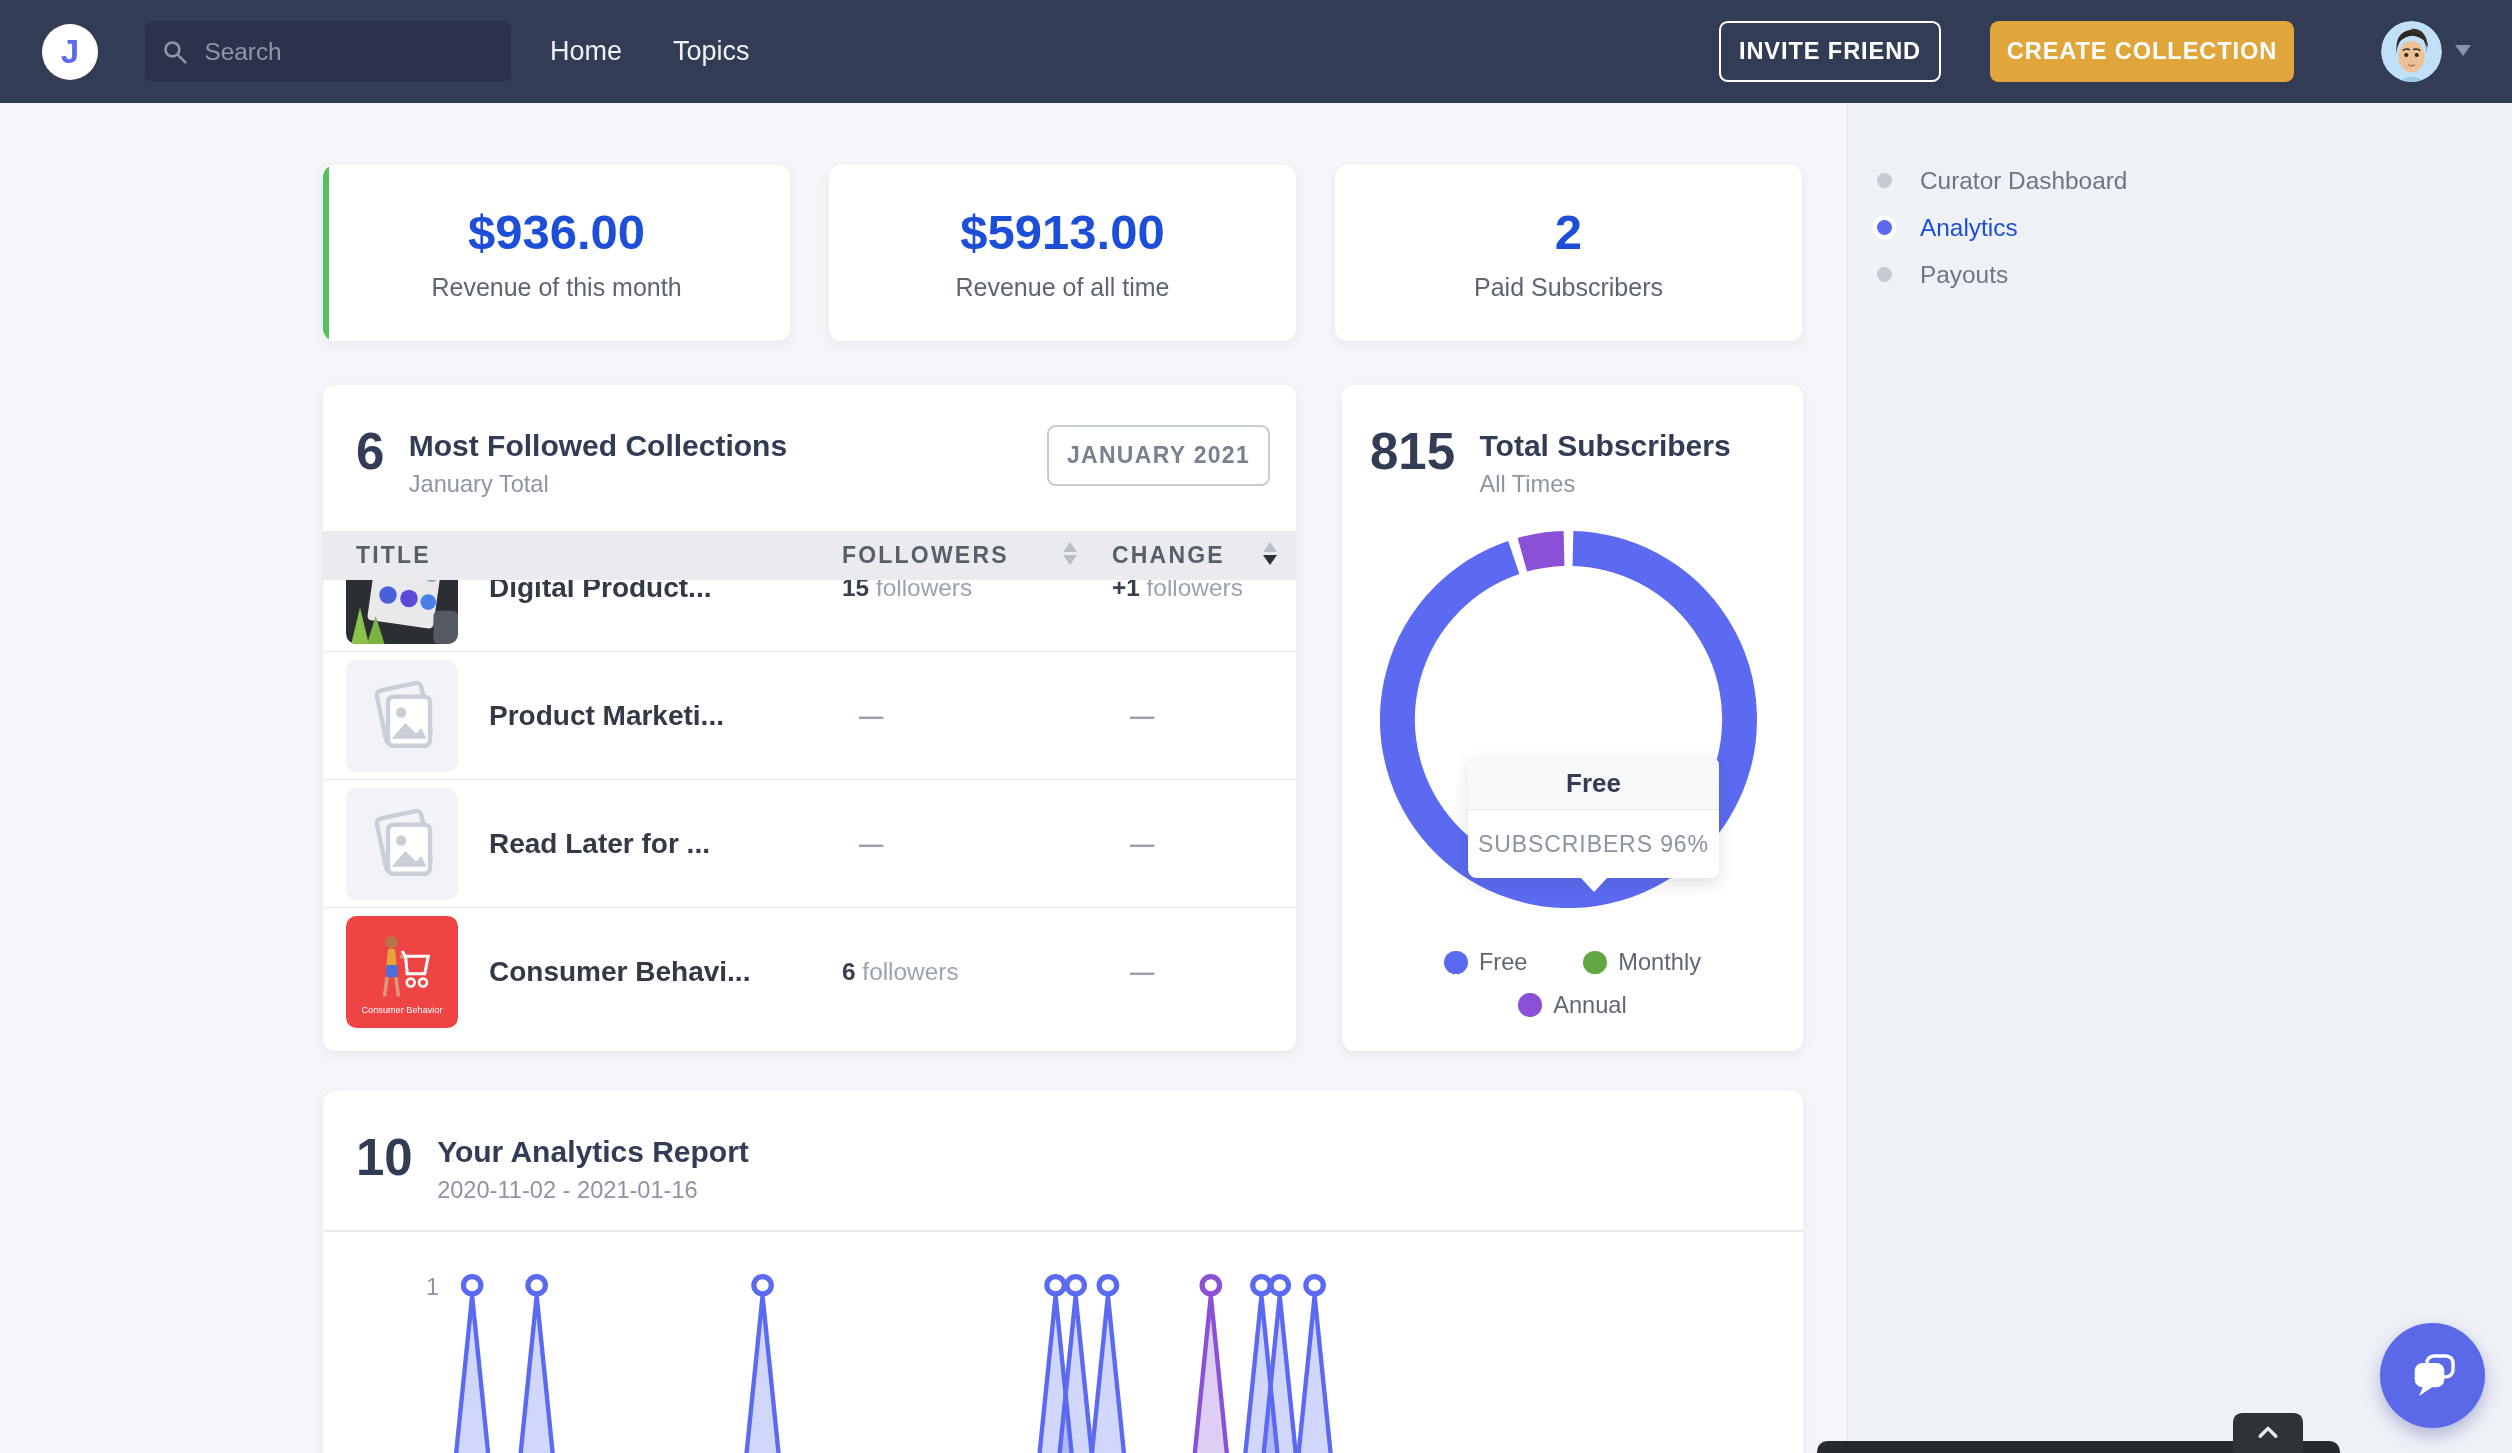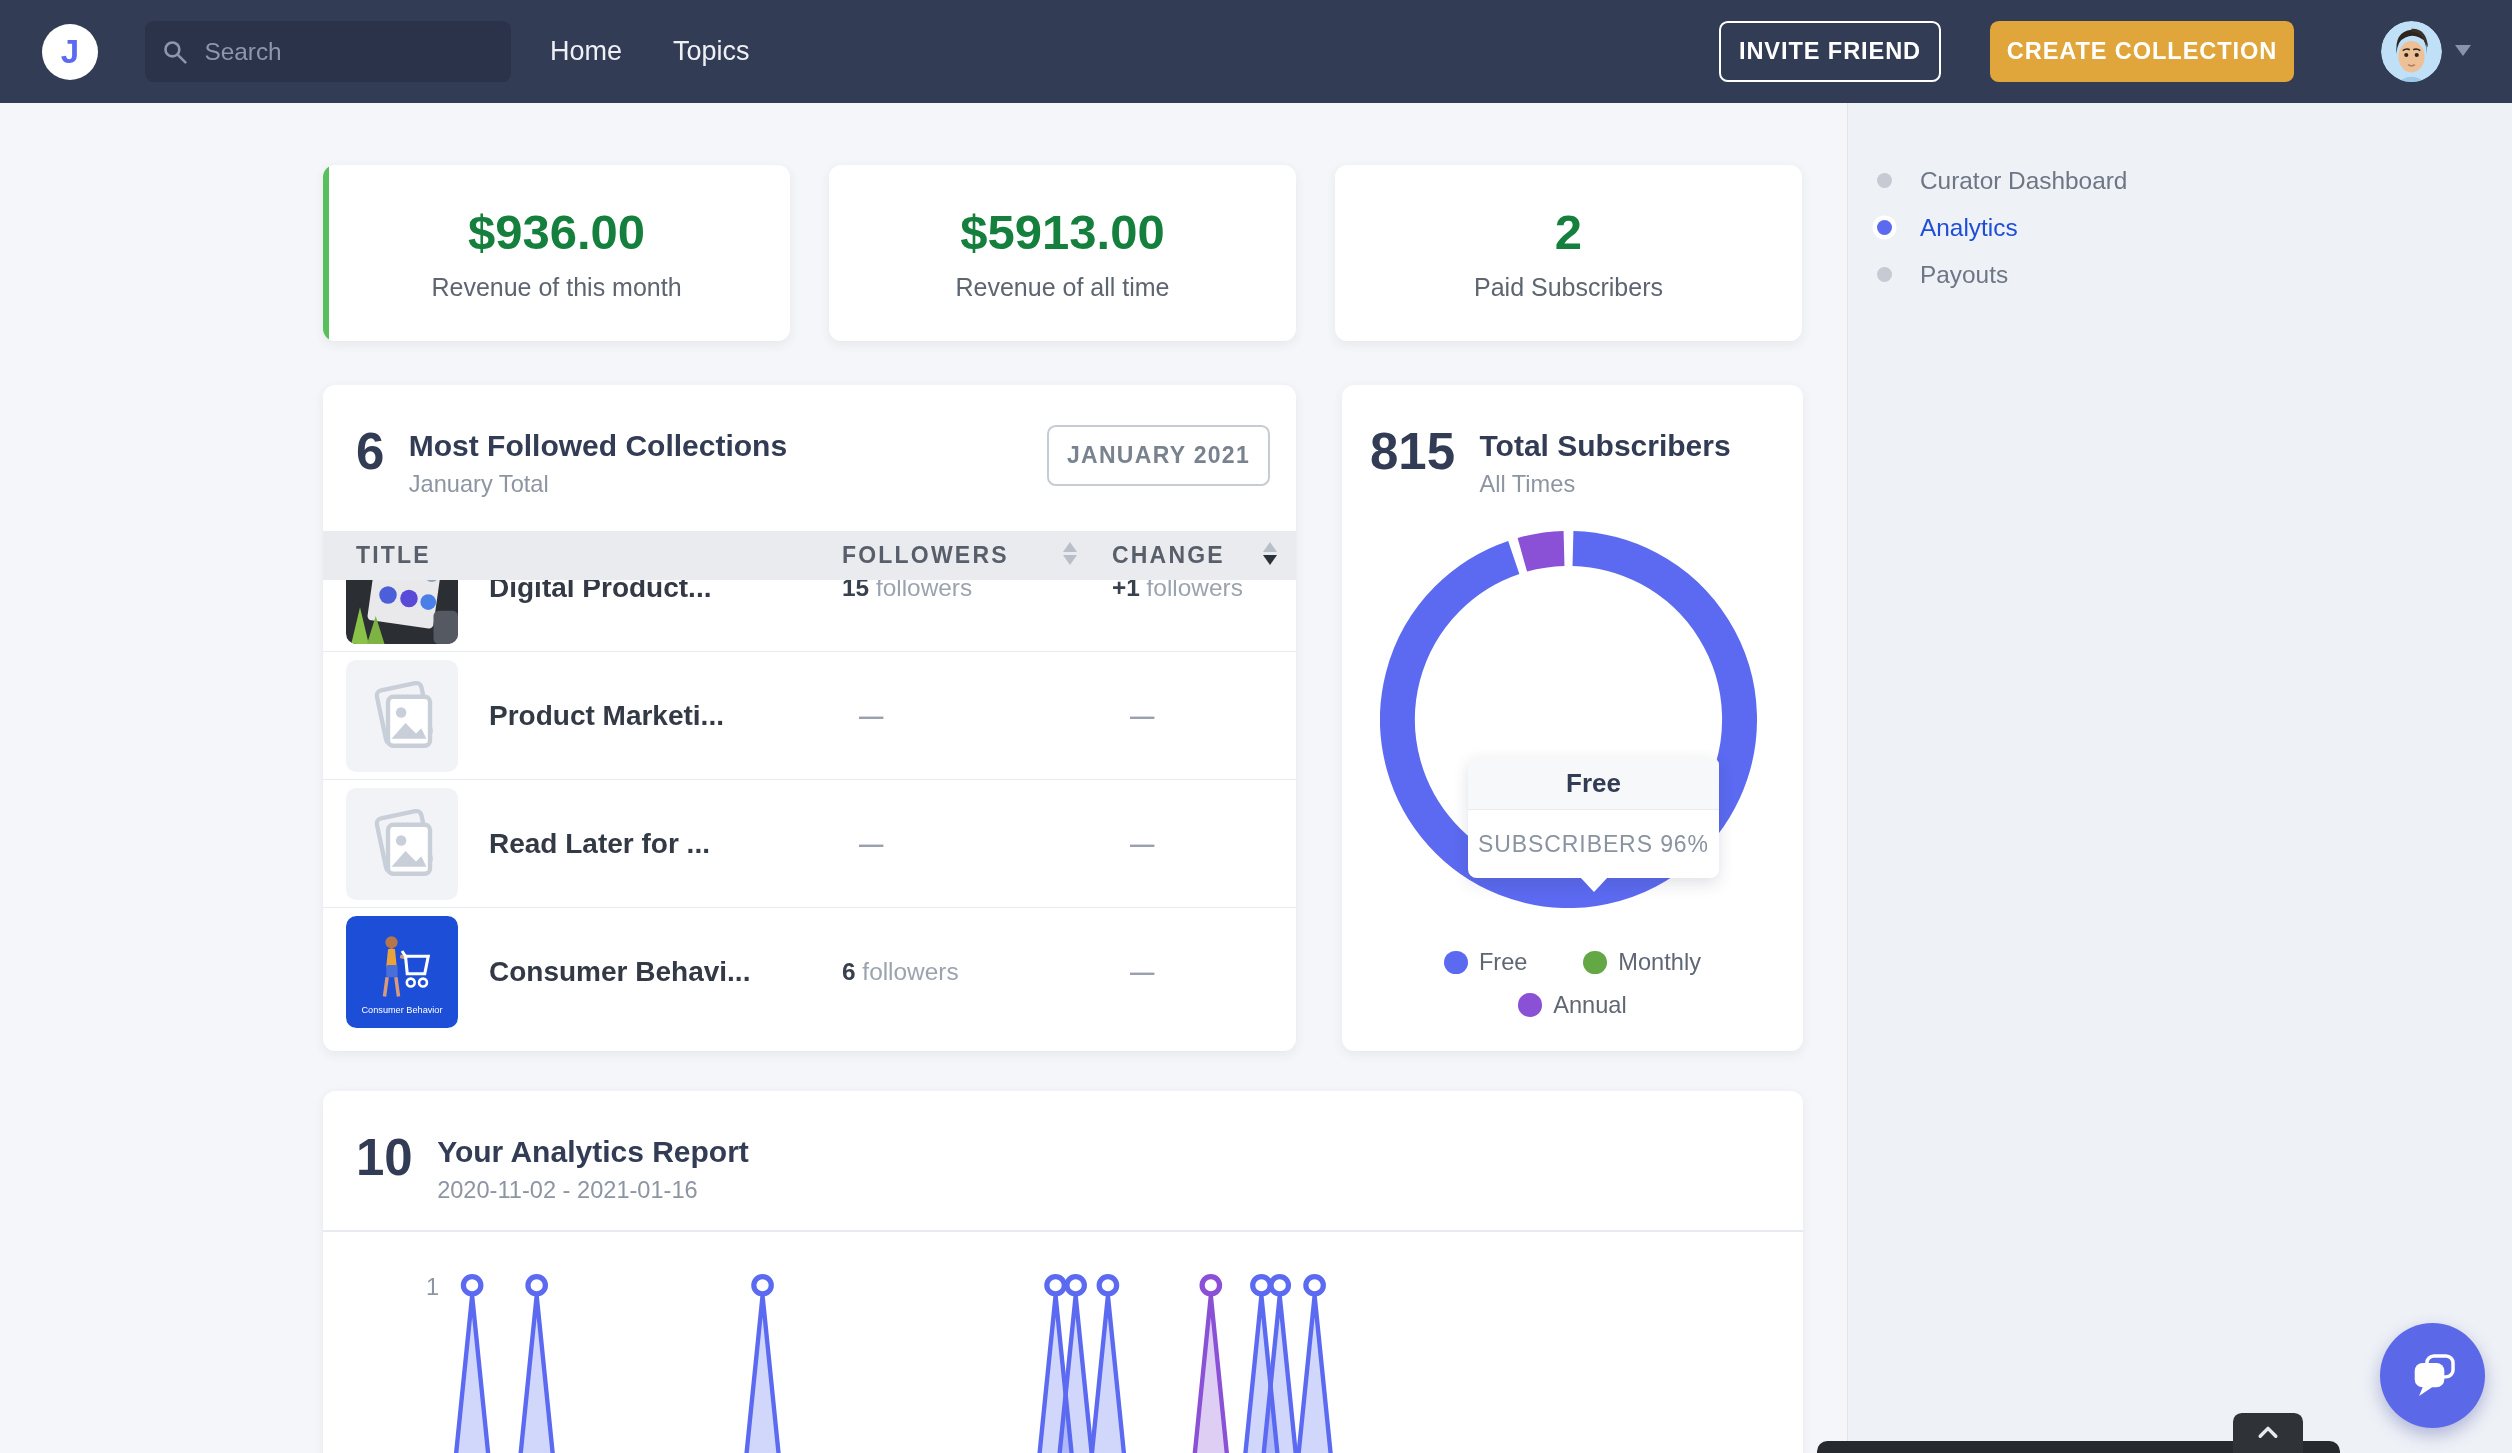--- a/index.html
+++ b/index.html
@@ -27,21 +27,21 @@
   
   .sidebar-bg{left:1847px;top:103px;width:666px;height:1350px;background:#eef1f6;border-left:1.7px solid #e1e4ea;}
   .side-item{display:flex;align-items:center;gap:28px;height:47px;cursor:pointer;}
   .side-dot{width:15px;height:15px;border-radius:50%;background:#c6cbd3;flex:none;}
   .side-dot.active{background:#5b6af0;box-shadow:0 0 0 4.4px #ffffff;}
   .side-label{font-size:24.4px;color:#6e7685;}
   .side-label.active{color:#1d4ed8;font-weight:normal;}
   
   .card{position:absolute;background:#fff;border-radius:12.2px;box-shadow:0 3.5px 10.5px rgba(40,50,80,.07);}
   .stat-card{width:467px;height:176px;display:flex;flex-direction:column;align-items:center;justify-content:center;gap:12.2px;overflow:hidden;}
-  .stat-value{font-size:49px;font-weight:800;color:#15803d;}
+  .stat-value{font-size:49px;font-weight:800;color:#1d4ed8;}
   .stat-label{font-size:25px;color:#5d6570;}
   .accent-bar{position:absolute;left:0;top:0;width:6.1px;height:176px;}
   .card-head{display:flex;align-items:flex-start;padding:40px 0 0 33px;gap:24.4px;}
   .big-num{font-size:51px;font-weight:800;color:#333c55;line-height:1.05;}
   .head-title{font-size:30px;font-weight:700;color:#333c55;margin-top:3.5px;}
   .head-sub{font-size:23.6px;color:#8d95a3;margin-top:8.7px;}
   .btn-period{position:absolute;border:2.6px solid #c6ccd4;border-radius:8.7px;color:#79828f;font-weight:bold;
         letter-spacing:1.3px;display:flex;align-items:center;justify-content:center;box-sizing:border-box;cursor:pointer;background:#fff;}
   
   .thead{position:absolute;left:0;top:146px;width:973px;height:49px;background:#e9ebee;z-index:3;}
@@ -221,21 +221,21 @@
           <circle cx="63" cy="60" r="6" fill="#c9cfd9"></circle>
           <path d="M52 90 L68 72 L80 84 L86 78 L92 90 Z" fill="#c9cfd9"></path>
         </svg>
       </div>
       <span class="row-title">Read Later for ...</span>
       <span class="cell" style="left:536px;"><span class="dash">—</span></span>
       <span class="cell" style="left:807px;"><span class="dash">—</span></span>
     </div>
 
     <div class="trow">
-      <div class="thumb" style="background:#1d4ed8;">
+      <div class="thumb" style="background:#ef4444;">
         <svg width="112" height="112" viewBox="0 0 128 128">
           <circle cx="52" cy="30" r="7" fill="#b5764a"></circle>
           <path d="M48 38 Q52 36 56 38 L58 58 L46 58 Z" fill="#e8a33c"></path>
           <rect x="46" y="56" width="13" height="14" rx="2" fill="#4a6fd8"></rect>
           <path d="M47 70 L44 92 M57 70 L60 92" stroke="#d89a7a" stroke-width="4"></path>
           <path d="M62 46 L70 48" stroke="#d89a7a" stroke-width="4"></path>
           <path d="M68 46 L94 46 L90 66 L70 66 Z" fill="none" stroke="#ffffff" stroke-width="3.5"></path>
           <path d="M64 40 L68 46" stroke="#ffffff" stroke-width="3.5"></path>
           <circle cx="74" cy="76" r="4.5" fill="none" stroke="#ffffff" stroke-width="3"></circle>
           <circle cx="88" cy="76" r="4.5" fill="none" stroke="#ffffff" stroke-width="3"></circle>

